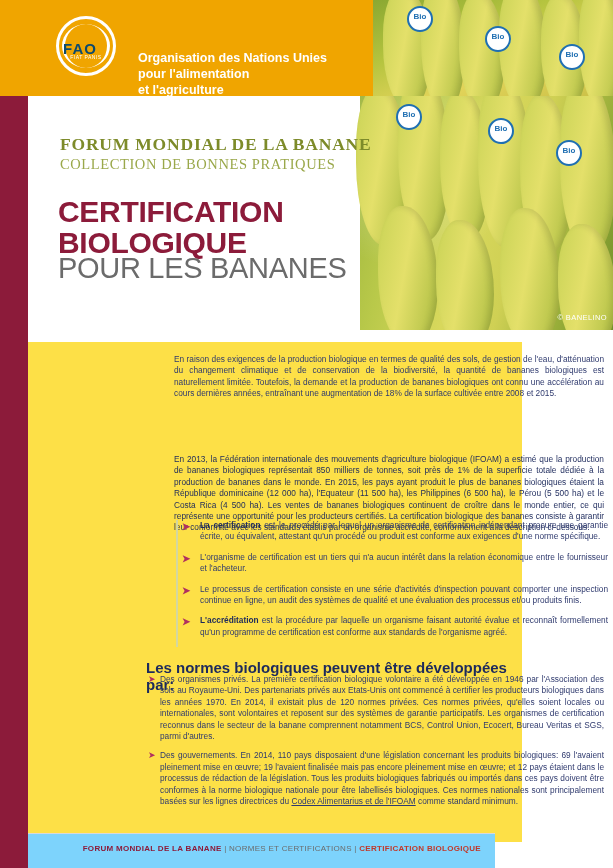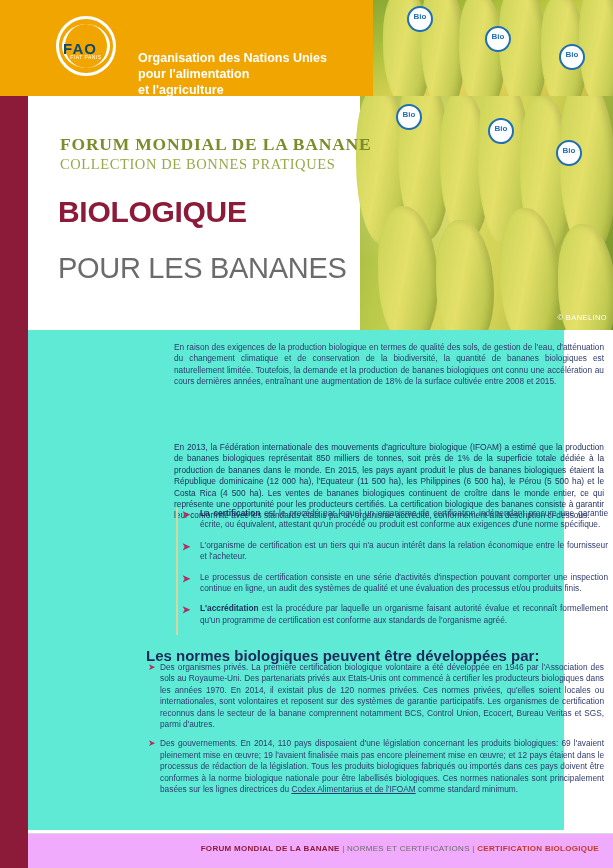--- a/index.html
+++ b/index.html
@@ -176,24 +176,24 @@
     position: absolute;
     left: 58px; top: 252px;
     font-size: 29px;
     color: #6b6b6b;
     letter-spacing: -0.3px;
   }
 
   
   .body-wrap {
     position: absolute;
-    left: 28px; top: 330px;
-    width: 536px;
+    left: 28px; top: 342px;
+    width: 494px;
     height: 500px;
-    background: #5eead4;
+    background: #fde047;
   }
   .para {
     position: absolute;
     color: #2f3a6e;
     font-size: 8.3px;
     line-height: 11.4px;
     text-align: justify;
   }
   .para.dark {
     color: #1d2a5c;
@@ -254,23 +254,23 @@
     left: 2px; top: 0px;
     color: #b03060;
     font-size: 9px;
   }
   .underline { text-decoration: underline; }
 
   
   .footer {
     position: absolute;
     left: 28px; bottom: 0;
-    width: 585px;
+    width: 467px;
     height: 34px;
-    background: #f0abfc;
+    background: #7dd3fc;
     border-top: 1px solid #d9d9d9;
   }
   .footer-inner {
     position: absolute;
     right: 14px; top: 10px;
     font-size: 8px;
     letter-spacing: .3px;
   }
   .footer-a { color: #8c1b3a; font-weight: bold; }
   .footer-b { color: #6b6b6b; }
@@ -323,20 +323,21 @@
     <div class="sticker" style="left:36px;top:8px;">Bio</div>
     <div class="sticker" style="left:128px;top:22px;">Bio</div>
     <div class="sticker" style="left:196px;top:44px;">Bio</div>
     <div class="credit">© BANELINO</div>
   </div>
 </div>
 
 <div class="forum-title">FORUM MONDIAL DE LA BANANE</div>
 <div class="forum-sub">COLLECTION DE BONNES PRATIQUES</div>
 <div class="doc-title-1">
+  <div>CERTIFICATION</div>
   <div>BIOLOGIQUE</div>
 </div>
 <div class="doc-title-2">POUR LES BANANES</div>
 
 <div class="spine-lower"></div>
 <div class="body-wrap">
 
   <div class="para p1">En raison des exigences de la production biologique en termes de qualité des sols, de gestion de l'eau, d'atténuation du changement climatique et de conservation de la biodiversité, la quantité de bananes biologiques est naturellement limitée. Toutefois, la demande et la production de bananes biologiques ont connu une accélération au cours dernières années, entraînant une augmentation de 18% de la surface cultivée entre 2008 et 2015.</div>
   <div class="para p2 dark">En 2013, la Fédération internationale des mouvements d'agriculture biologique (IFOAM) a estimé que la production de bananes biologiques représentait 850 milliers de tonnes, soit près de 1% de la superficie totale dédiée à la production de bananes dans le monde. En 2015, les pays ayant produit le plus de bananes biologiques étaient la République dominicaine (12 000 ha), l'Equateur (11 500 ha), les Philippines (6 500 ha), le Pérou (5 500 ha) et le Costa Rica (4 500 ha). Les ventes de bananes biologiques continuent de croître dans le monde entier, ce qui représente une opportunité pour les producteurs certifiés. La certification biologique des bananes consiste à garantir leur conformité avec les standards établis par un organisme accrédité, conformément à la description ci-dessous.</div>
 

